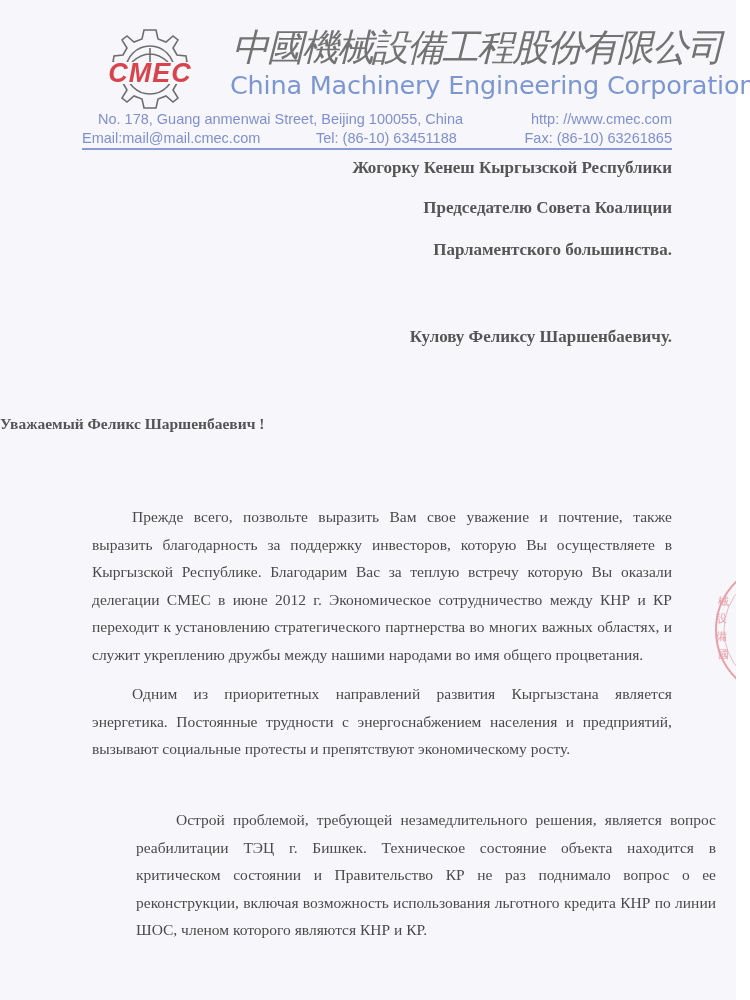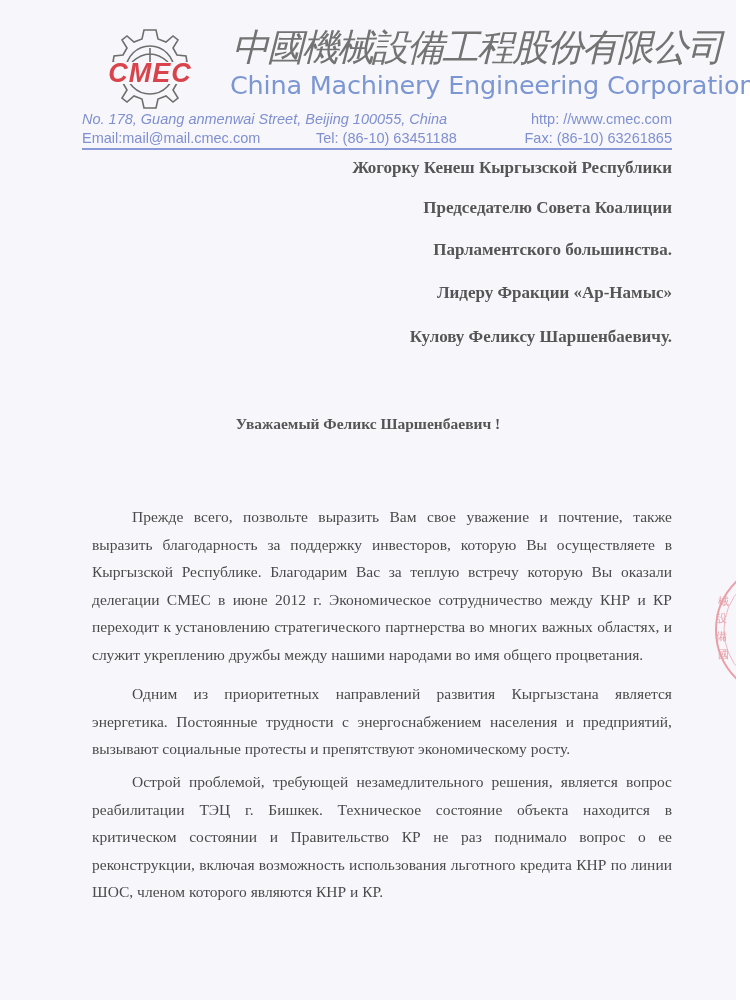--- a/index.html
+++ b/index.html
@@ -26,21 +26,21 @@
     }
     .rule {
       position: absolute; left: 82px; top: 148px; width: 590px; height: 2px; background: #8a9ad6;
     }
     .addressee {
       position: absolute; right: 64px;
       font-family: "Liberation Serif", serif; font-weight: bold; font-size: 17px;
       color: #555555; white-space: nowrap; text-align: right;
     }
     .salutation {
-      position: absolute; left: 0; width: 736px; top: 415px; text-align: center;
+      position: absolute; left: 0; width: 736px; top: 415px; 
       font-family: "Liberation Serif", serif; font-weight: bold; font-size: 15.5px; color: #555555;
     }
     .para {
       position: absolute; left: 92px; width: 580px;
       font-family: "Liberation Serif", serif; font-size: 15.5px; color: #4a4a4a;
       line-height: 27.5px; text-align: justify; text-indent: 40px; margin: 0;
     }
     .stamp { position: absolute; left: 706px; top: 560px; width: 30px; height: 140px; overflow: hidden; }
   </style>
 </head>
@@ -54,38 +54,37 @@
       <circle cx="62" cy="46" r="24"></circle>
       <path d="M44 38 q18 -16 36 0 M38 46 h48 M62 24 v22"></path>
     </g>
     <rect x="6" y="38" width="112" height="22" fill="#f7f7fb"></rect>
     <text x="62" y="58" text-anchor="middle" font-family="Liberation Sans, sans-serif" font-weight="bold" font-style="italic" font-size="27" fill="#d9434b" letter-spacing="1">CMEC</text>
   </svg>
 
   <div class="cn-name">中國機械設備工程股份有限公司</div>
   <div class="en-name">China Machinery Engineering Corporation</div>
 
-  <div class="addr" style="left:82px; top:110px;font-style:italic;">No. 178, Guang anmenwai Street, Beijing 100055, China</div>
+  <div class="addr" style="left:98px; top:110px;">No. 178, Guang anmenwai Street, Beijing 100055, China</div>
   <div class="addr" style="left:82px; top:129px;">Email:mail@mail.cmec.com</div>
   <div class="addr" style="left:316px; top:129px;">Tel: (86-10) 63451188</div>
   <div class="addr" style="right:64px; top:110px;">http: //www.cmec.com</div>
   <div class="addr" style="right:64px; top:129px;">Fax: (86-10) 63261865</div>
   <div class="rule"></div>
 
   <div class="addressee" style="top:158px;">Жогорку Кенеш Кыргызской Республики</div>
   <div class="addressee" style="top:198px;">Председателю Совета Коалиции</div>
   <div class="addressee" style="top:240px;">Парламентского большинства.</div>
-  <div class="addressee" style="top:283px;">Лидеру Фракции «Ар-Намыс»</div>
   <div class="addressee" style="top:327px;">Кулову Феликсу Шаршенбаевичу.</div>
 
   <div class="salutation">Уважаемый Феликс Шаршенбаевич !</div>
 
   <p class="para" style="top:503px;">Прежде всего, позвольте выразить Вам свое уважение и почтение, также выразить благодарность  за поддержку инвесторов, которую Вы осуществляете в Кыргызской Республике. Благодарим Вас за теплую встречу которую Вы оказали делегации СМЕС в июне 2012 г. Экономическое сотрудничество между КНР и КР переходит к установлению стратегического партнерства во многих важных областях, и служит укреплению дружбы между нашими народами во имя общего процветания.</p>
   <p class="para" style="top:680px;">Одним из приоритетных направлений развития Кыргызстана является  энергетика. Постоянные трудности с энергоснабжением населения и предприятий, вызывают социальные протесты и препятствуют экономическому росту.</p>
-  <p class="para" style="top:768px;">Острой проблемой, требующей незамедлительного решения, является вопрос реабилитации ТЭЦ г. Бишкек. Техническое состояние объекта находится в критическом состоянии и Правительство КР не раз поднимало вопрос о ее реконструкции, включая возможность использования льготного кредита КНР по линии ШОС, членом которого являются КНР и КР.</p>
+  <p class="para" style="top:806px;margin-left:44px;">Острой проблемой, требующей незамедлительного решения, является вопрос реабилитации ТЭЦ г. Бишкек. Техническое состояние объекта находится в критическом состоянии и Правительство КР не раз поднимало вопрос о ее реконструкции, включая возможность использования льготного кредита КНР по линии ШОС, членом которого являются КНР и КР.</p>
 
   <svg class="stamp" viewBox="0 0 30 140">
     <circle cx="78" cy="70" r="68" fill="none" stroke="#e8a0a8" stroke-width="2"></circle>
     <circle cx="78" cy="70" r="60" fill="none" stroke="#eeb8be" stroke-width="1"></circle>
     <g fill="#e8a0a8" font-family="DejaVu Sans, sans-serif" font-size="11">
       <text x="12" y="45">械</text>
       <text x="10" y="62">設</text>
       <text x="10" y="80">備</text>
       <text x="12" y="98">國</text>
     </g>

